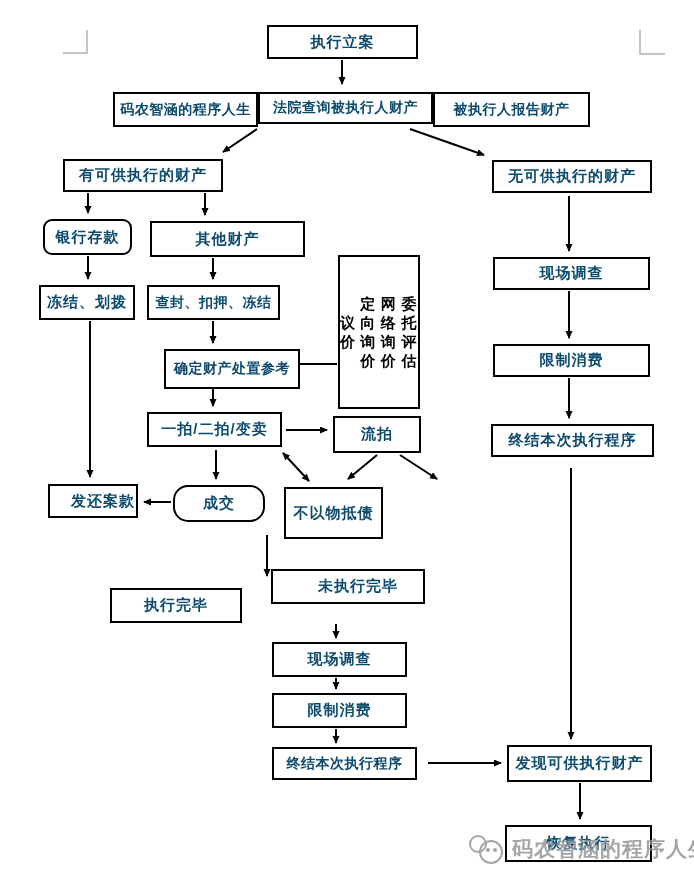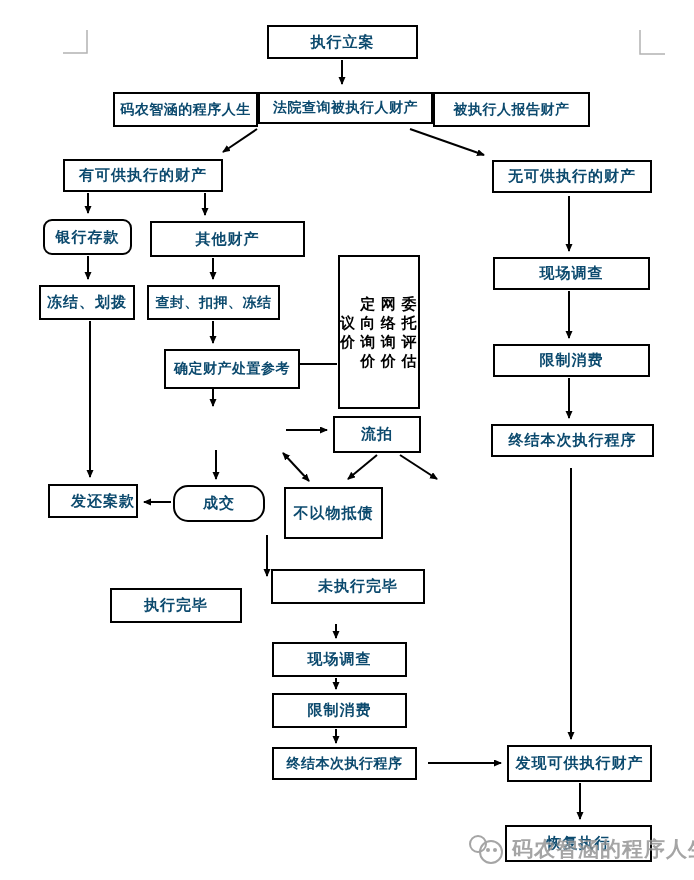--- a/index.html
+++ b/index.html
@@ -130,20 +130,23 @@
         <path d="M4,7 L8,14 L12,7 Z" fill="#000"></path>
       </svg>
     <span class="pitem">网络询价</span>
     <svg width="16" height="15">
         <line x1="8" y1="0" x2="8" y2="8" stroke="#000" stroke-width="2"></line>
         <path d="M4,7 L8,14 L12,7 Z" fill="#000"></path>
       </svg>
     <span class="pitem">委托评估</span>
   </div>
 
+  <div class="node" style="left:147px;top:412px;width:135px;height:35px;">
+      <span>一拍/二拍/变卖</span>
+    </div>
   <div class="node" style="left:333px;top:416px;width:88px;height:37px;">
       <span>流拍</span>
     </div>
 
   <div class="node" style="left:493px;top:257px;width:157px;height:33px;">
       <span>现场调查</span>
     </div>
   <div class="node" style="left:493px;top:344px;width:157px;height:33px;">
       <span>限制消费</span>
     </div>

